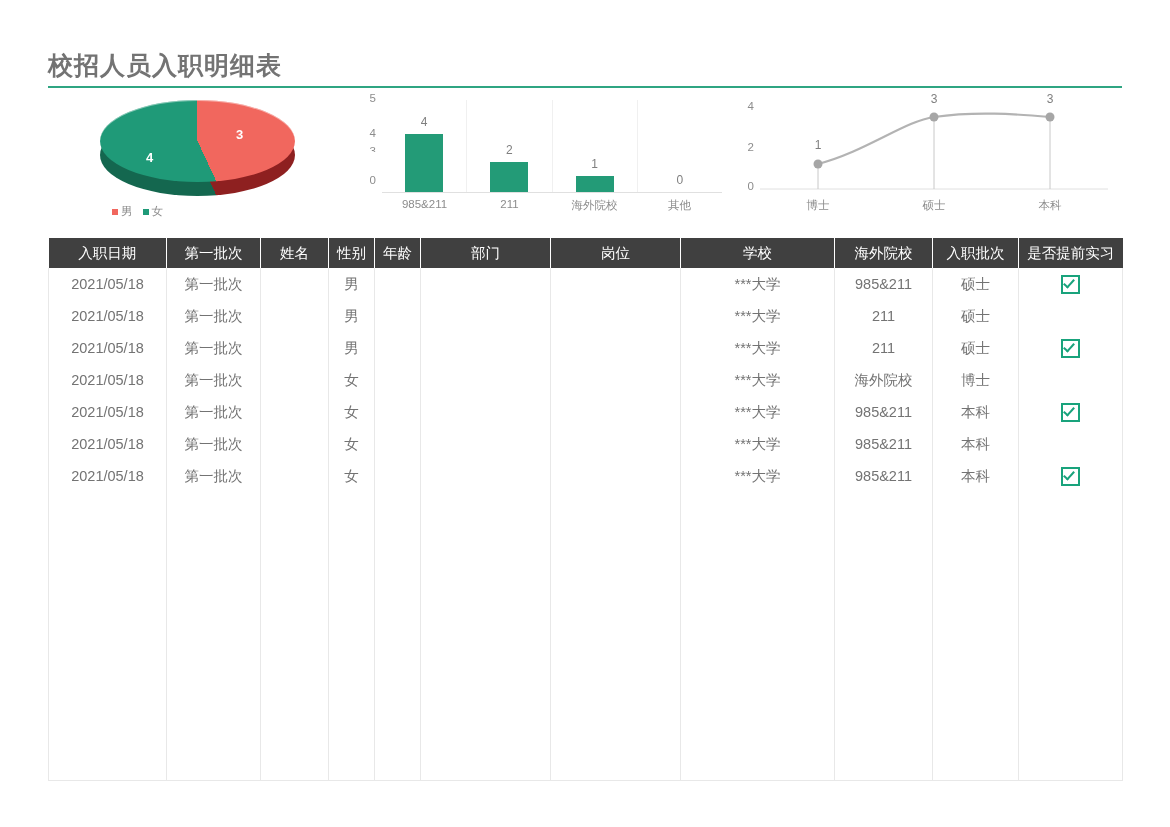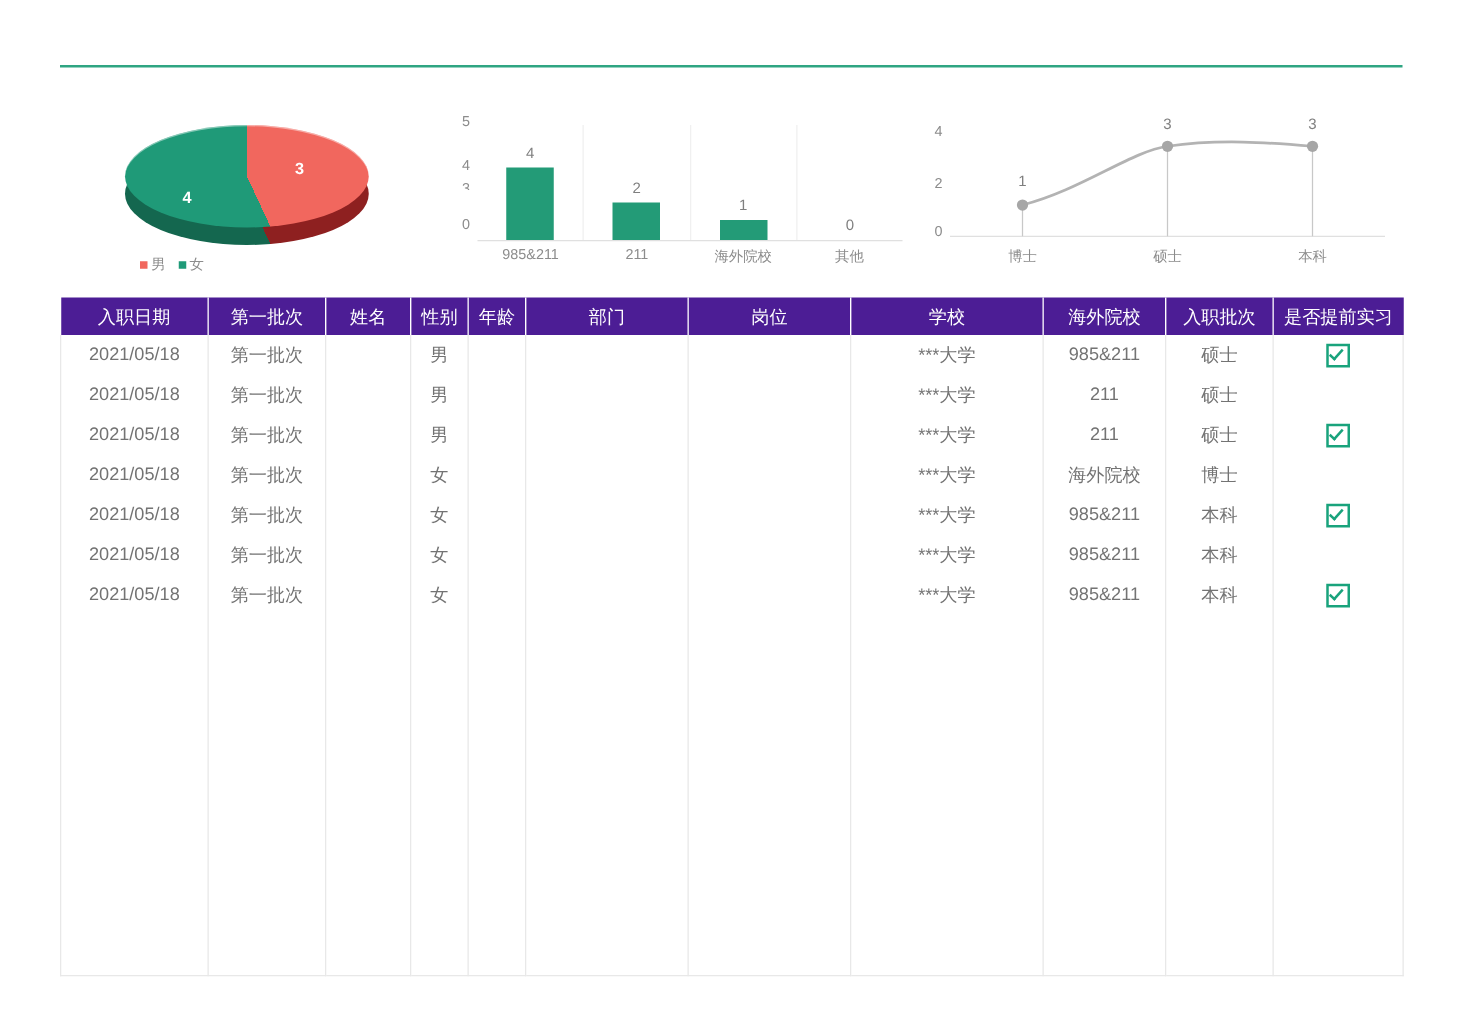--- a/index.html
+++ b/index.html
@@ -235,21 +235,21 @@
   #data-table {
     position: absolute;
     left: 48px;
     top: 238px;
     width: 1074px;
     border-collapse: collapse;
     table-layout: fixed;
     font-size: 14.5px;
   }
   #data-table th {
-    background: #4c1d95;
+    background: #404040;
     color: #ffffff;
     font-weight: normal;
     height: 28px;
     border-right: 1px solid #ffffff;
     border-left: 1px solid #ffffff;
     text-align: center;
     font-size: 14.5px;
   }
   #data-table th:first-child { border-left: none; }
   #data-table th:last-child { border-right: none; font-family: Liberation Serif, serif; }
@@ -280,20 +280,21 @@
     height: 9px;
     border: solid #19a37c;
     border-width: 0 2.5px 2.5px 0;
     transform: rotate(42deg);
   }
 </style>
 </head>
 <body>
 
 <div id="title-block">
+  <h1 id="page-title">校招人员入职明细表</h1>
   <div id="title-rule"></div>
 </div>
 
 <div id="charts">
 
   <div id="pie-chart">
     <div class="pie-wrap">
       <div class="pie-base"></div>
       <div class="pie-top"></div>
       <span class="pie-label male">3</span>

